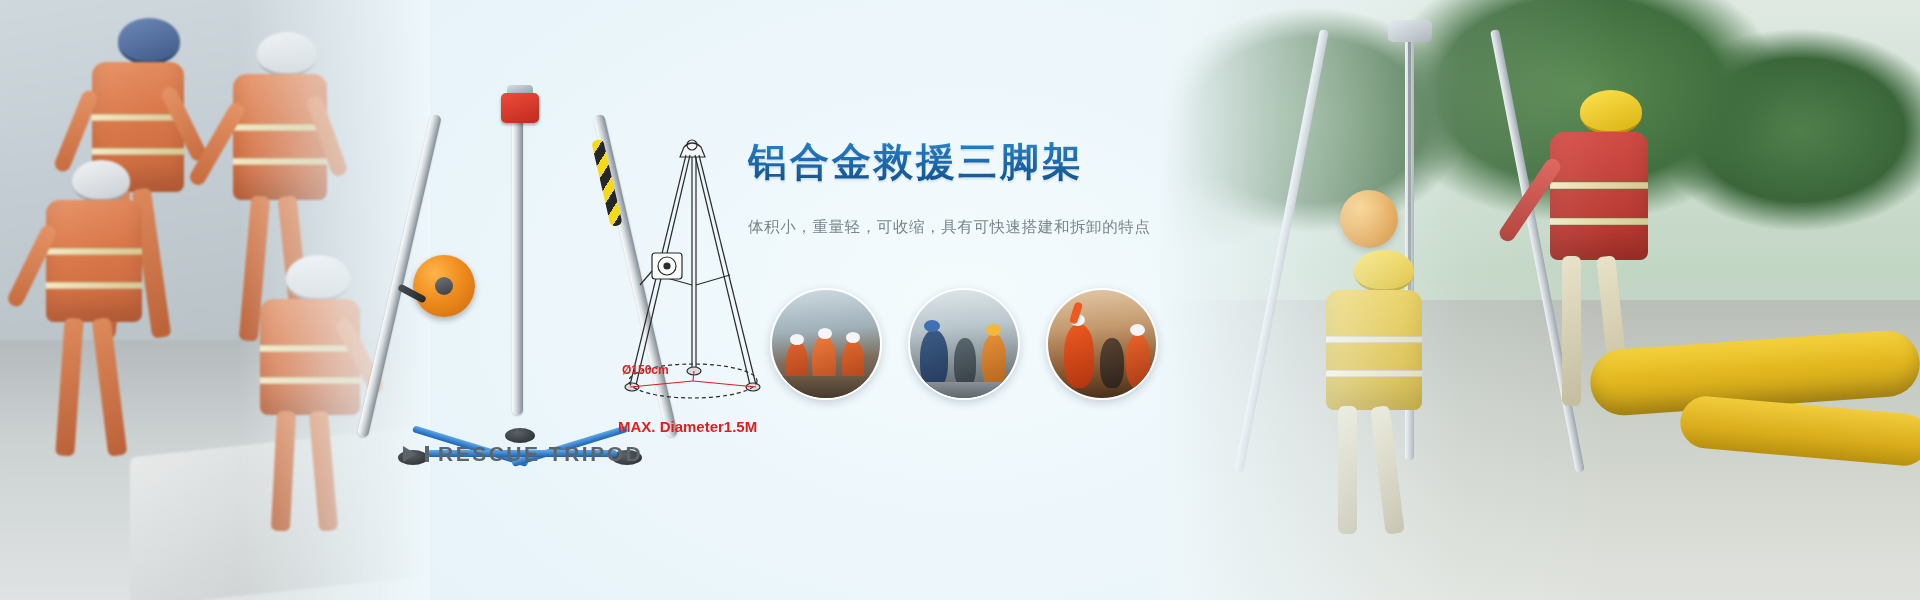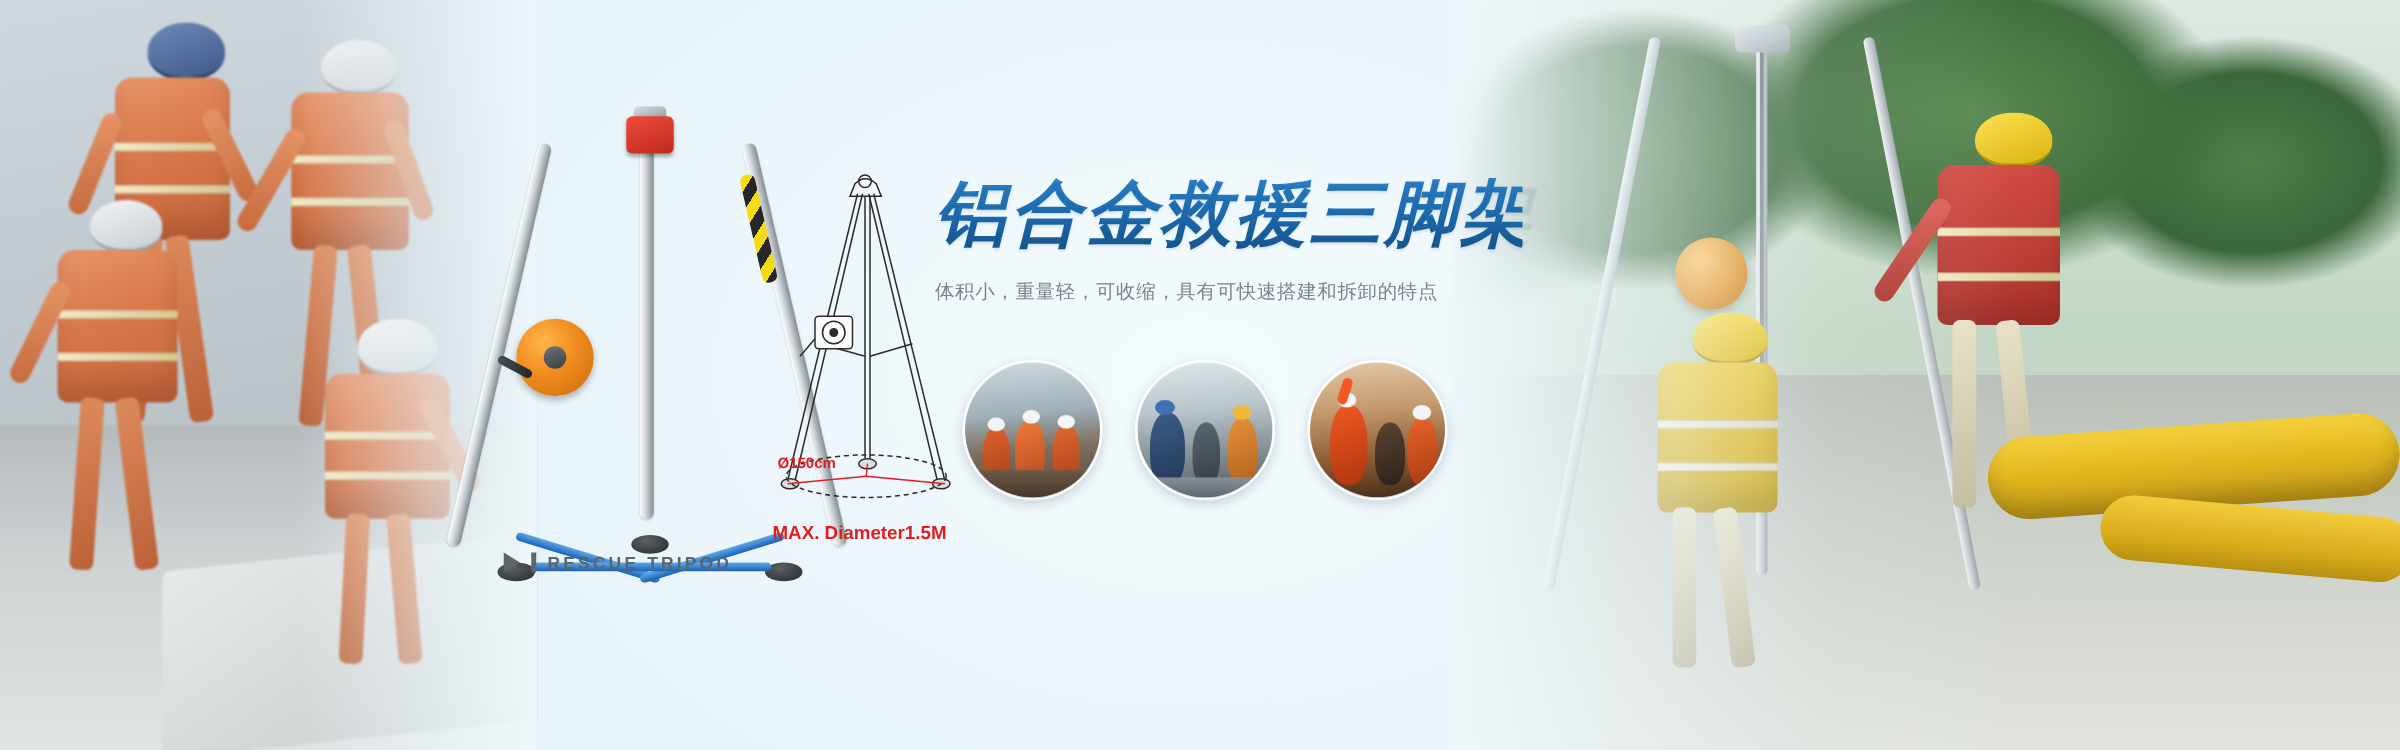--- a/index.html
+++ b/index.html
@@ -174,21 +174,21 @@
     background:linear-gradient(180deg,#5fa8e8,#1b62b5);
   }
   .product .brace.b1 { left:8px;   top:30px; width:120px; transform:rotate(17deg);  transform-origin:left center;}
   .product .brace.b2 { right:8px;  top:30px; width:120px; transform:rotate(-17deg); transform-origin:right center;}
   .product .brace.b3 { left:22px;  bottom:2px; width:190px; }
 
   .rescue-label {
     position:absolute; left:403px; top:442px;
     display:flex; align-items:center; gap:9px;
     color:#5c6569;
-    font-size:14px; font-weight:bold; letter-spacing:2.5px;
+    font-size:21px; font-weight:bold; letter-spacing:2.5px;
   }
   .rescue-label .tri {
     width:0;height:0;border-left:13px solid #5c6569;
     border-top:8px solid transparent;border-bottom:8px solid transparent;
   }
   .rescue-label .bar { width:4px;height:16px;background:#5c6569; }
 
   
   .schematic { position:absolute; left:600px; top:135px; width:185px; height:290px; }
   .schematic svg { display:block; }
@@ -199,29 +199,28 @@
   }
   .dim-max {
     position:absolute; left:18px; top:283px;
     color:#e11d1d; font-size:15px; font-weight:bold;
     font-family:"Liberation Sans", sans-serif; white-space:nowrap;
   }
 
   
   .headline { position:absolute; left:748px; top:142px; width:470px; }
   .headline h1 {
-    font-size:57px; font-weight:bold; letter-spacing:3px; line-height:1.05;
+    font-size:39px; font-weight:bold; letter-spacing:3px; line-height:1.05;
     background:linear-gradient(180deg,#2d83c8 0%, #1f6fb4 45%, #17558f 100%);
     -webkit-background-clip:text; background-clip:text; color:transparent;
     text-shadow:0 2px 2px rgba(20,70,120,.12);
     white-space:nowrap;
-    font-style:italic;
   }
   .headline .sub {
-    margin-top:18px; color:#79858c; font-size:15.5px; line-height:1.85;
+    margin-top:30px; color:#79858c; font-size:15.5px; line-height:1.85;
     letter-spacing:.6px; white-space:nowrap;
   }
 
   
   .circles { position:absolute; left:770px; top:288px; display:flex; gap:26px; }
   .circ {
     width:112px; height:112px; border-radius:50%;
     overflow:hidden; position:relative;
     box-shadow:0 3px 9px rgba(40,70,95,.22);
     border:2px solid rgba(255,255,255,.85);

